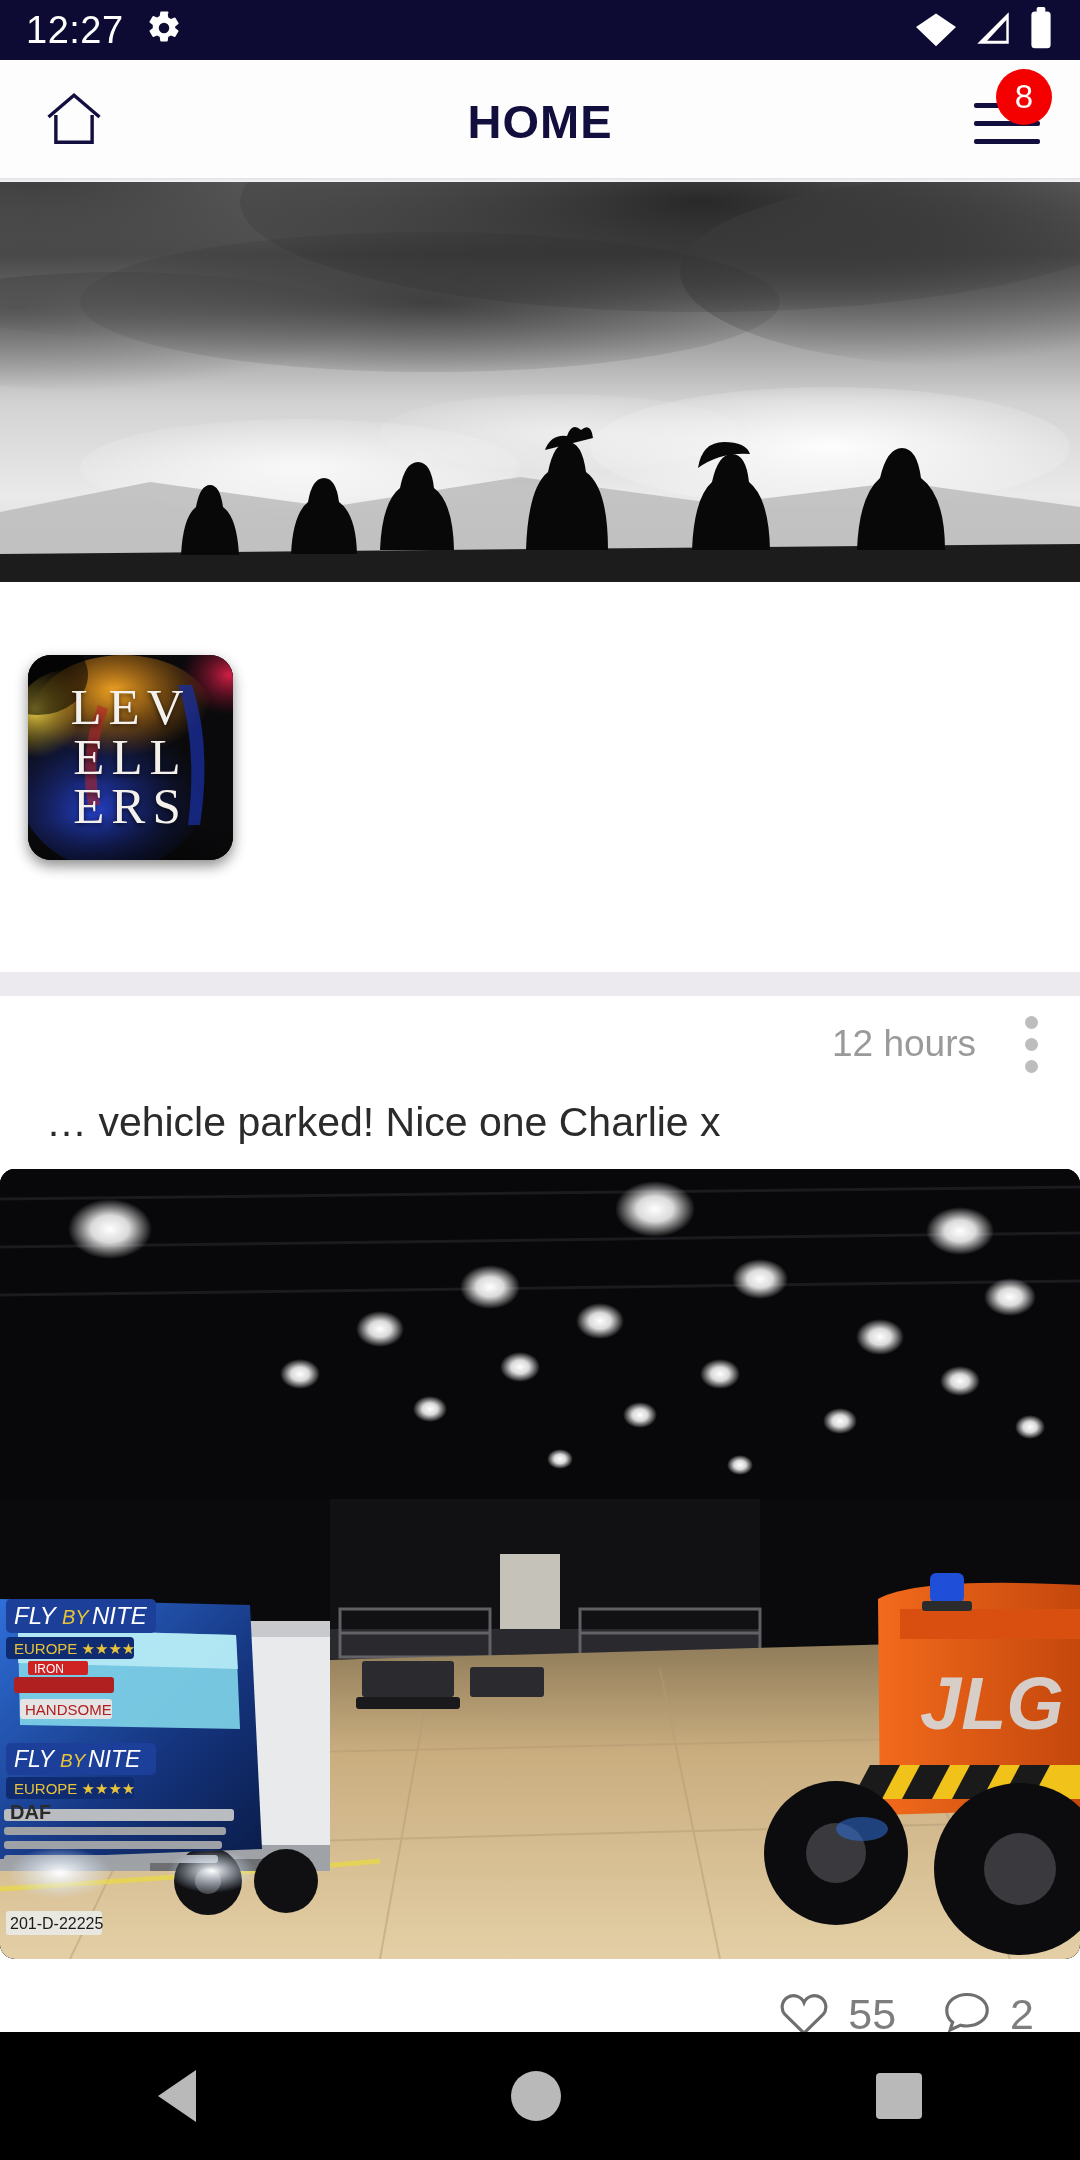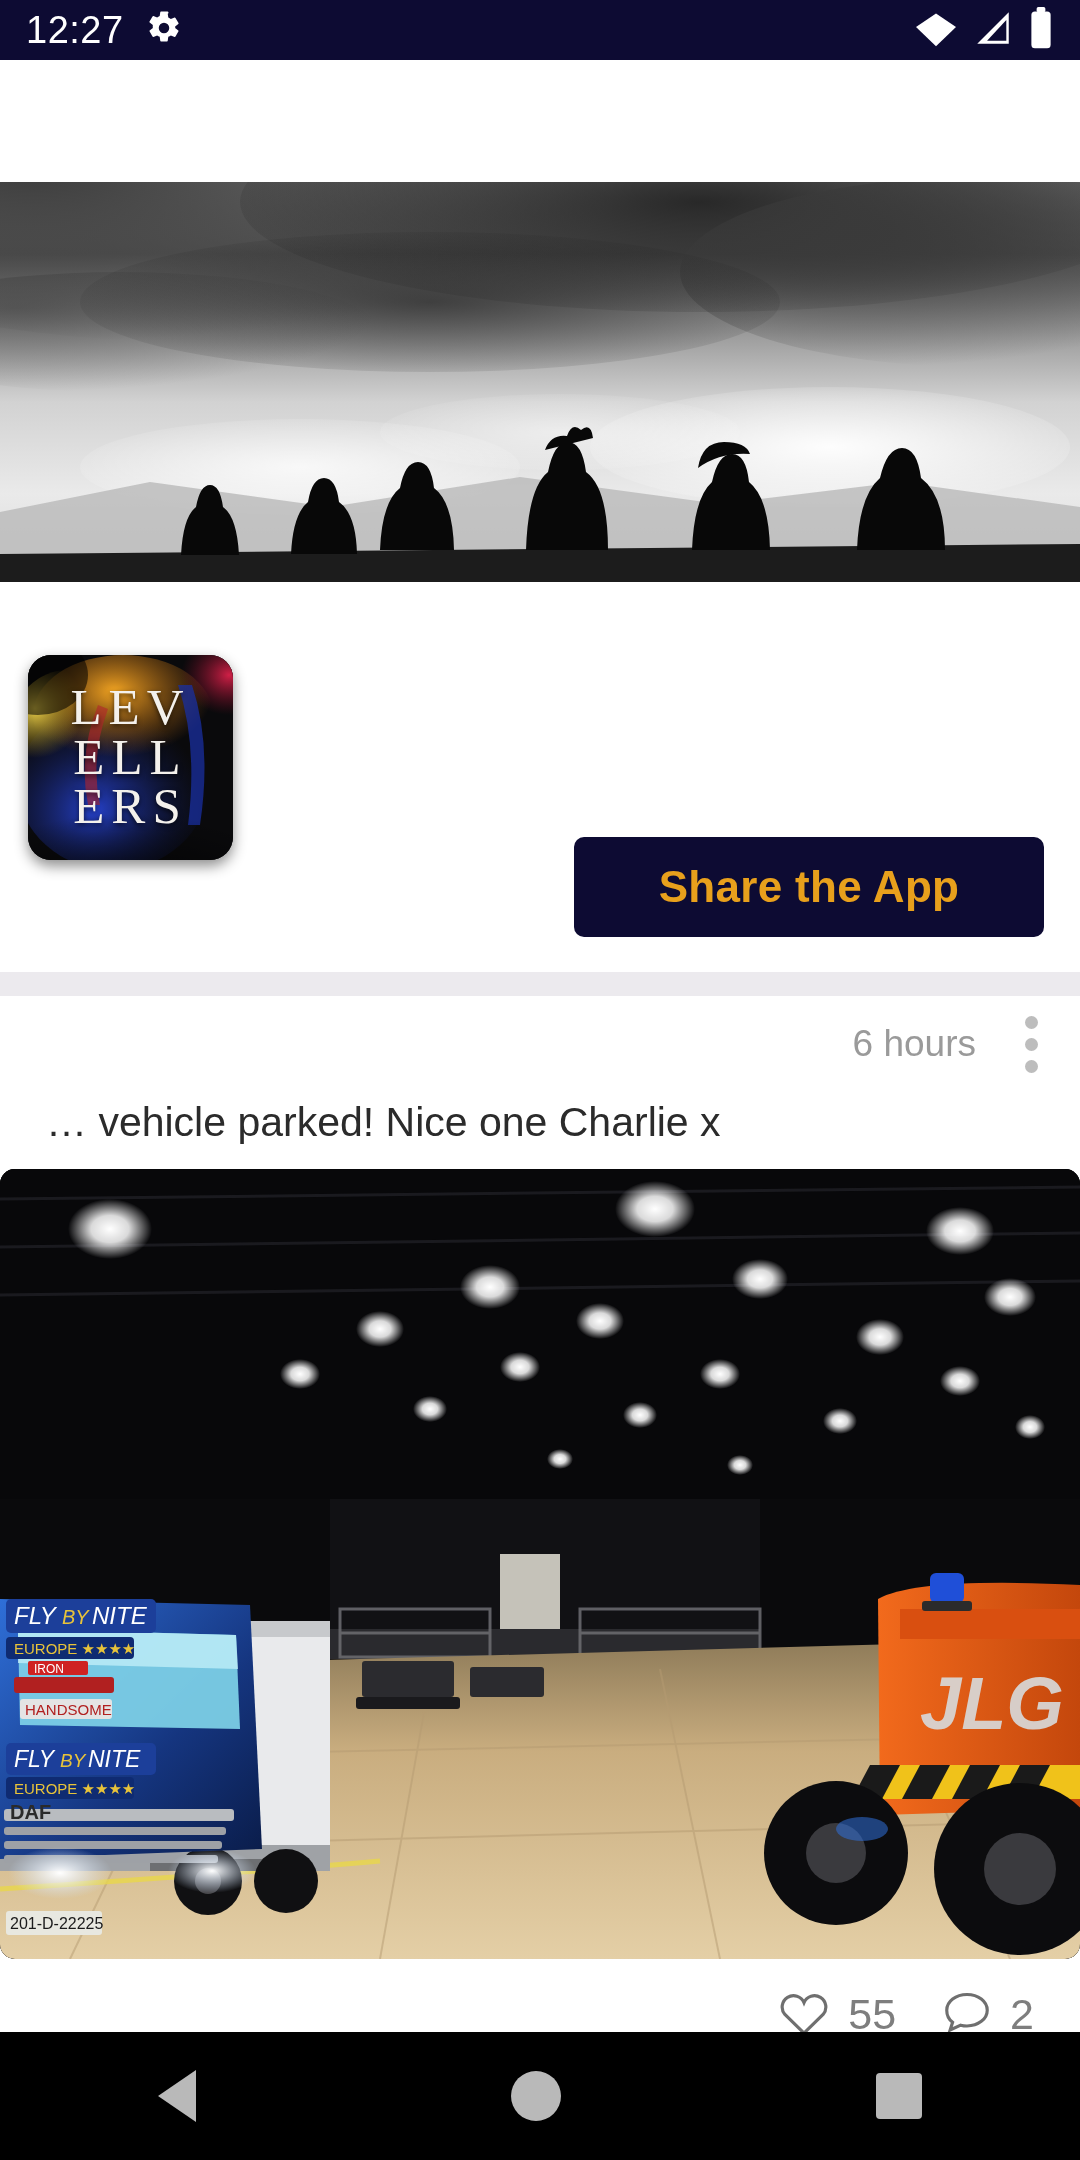--- a/index.html
+++ b/index.html
@@ -143,20 +143,38 @@
       </span>
       <span>
         <svg width="26" height="42" viewBox="0 0 14 24">
           <rect x="4.5" y="0" width="5" height="3" rx="1" fill="#ffffff"></rect>
           <rect x="1.5" y="2.5" width="11" height="21" rx="2" fill="#ffffff"></rect>
         </svg>
       </span>
     </span>
   </div>
 
+  <div class="appbar">
+    <div class="home-btn">
+      <span>
+        <svg width="72" height="68" viewBox="0 0 24 24">
+          <path fill="none" stroke="#120f3f" stroke-width="1.2" d="M3 11.3 12 3.6l9 7.7M5.6 10.6v9.6h12.8v-9.6"></path>
+        </svg>
+      </span>
+    </div>
+    <div class="appbar-title">HOME</div>
+    <div class="menu-btn">
+      <div class="hamburger">
+        <span></span>
+          <span></span>
+          <span></span>
+      </div>
+      <div class="badge">8</div>
+    </div>
+  </div>
 
   <div class="hero">
     <svg viewBox="0 0 1080 400" preserveAspectRatio="none">
       <defs>
         <linearGradient id="skyGrad" x1="0" y1="0" x2="0" y2="1">
           <stop offset="0%" stop-color="#7d7d7d"></stop>
           <stop offset="18%" stop-color="#575757"></stop>
           <stop offset="34%" stop-color="#8e8e8e"></stop>
           <stop offset="55%" stop-color="#d2d2d2"></stop>
           <stop offset="78%" stop-color="#eaeaea"></stop>
@@ -195,23 +213,20 @@
         <path d="M400 306 q5-26 18-26 q13 0 16 26 q19 14 20 62 l-74 0 q2-48 20-62z"></path>
         <path d="M548 290 q6-30 20-30 q14 0 18 30 q22 16 22 78 l-82 0 q2-62 22-78z"></path>
         <path d="M545 268 q6-16 22-14 q5-14 14-6 q10-8 12 8" fill="#080808"></path>
         <path d="M712 300 q6-28 20-28 q14 0 17 28 q20 16 21 68 l-78 0 q2-52 20-68z"></path>
         <path d="M698 286 q22-16 52-14 q-4-12-26-12 q-22 0-26 26z"></path>
         <path d="M880 296 q7-30 22-30 q15 0 19 30 q24 18 24 72 l-88 0 q2-54 23-72z"></path>
       </g>
     </svg>
   </div>
 
-  <div class="sharebar">
-    <button class="share-btn">Share the App</button>
-  </div>
 
   <div class="logo-badge">
     <svg viewBox="0 0 205 205" preserveAspectRatio="none">
       <defs>
         <radialGradient id="lgBlue" cx="0.4" cy="0.65" r="0.6">
           <stop offset="0%" stop-color="#2540c8"></stop>
             <stop offset="100%" stop-color="#101a55" stop-opacity="0"></stop>
         </radialGradient>
         <radialGradient id="lgOrange" cx="0.45" cy="0.3" r="0.55">
           <stop offset="0%" stop-color="#f0a322"></stop>
@@ -244,21 +259,21 @@
       <span>LEV</span>
       <span>ELL</span>
       <span>ERS</span>
     </div>
   </div>
 
   <div class="feed-gap"></div>
 
   <div class="post">
     <div class="post-meta">
-      <span class="post-time">6 hours</span>
+      <span class="post-time">12 hours</span>
       <span class="dots">
           <i></i>
           <i></i>
           <i></i>
         </span>
     </div>
 
     <div class="post-text">… vehicle parked! Nice one Charlie x</div>
 
     <div class="post-image">

